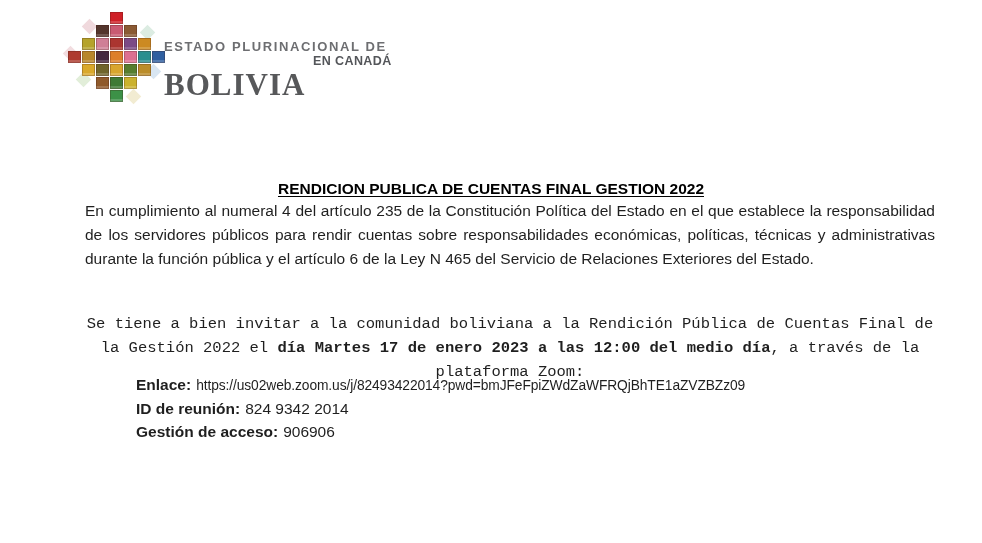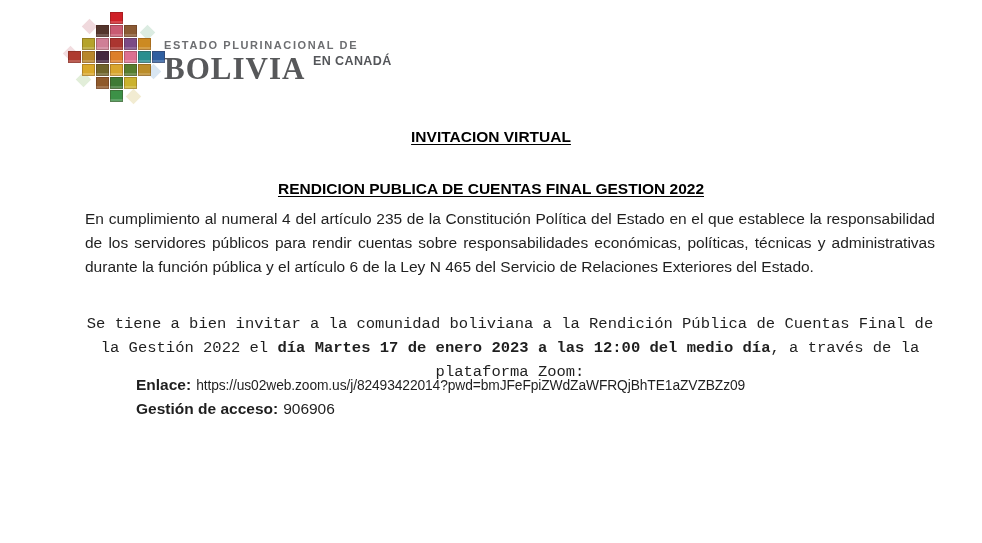--- a/index.html
+++ b/index.html
@@ -30,25 +30,25 @@
   }
   .logo .diamond {
     position: absolute;
     width: 11px;
     height: 11px;
     transform: rotate(45deg);
     z-index: 1;
   }
   .brand { position: absolute; left: 164px; top: 39px; color: #58595b; }
   .brand .pretitle {
-    font-size: 11px;
+    font-size: 13px;
     letter-spacing: 1.6px;
     color: #6d6e71;
     font-weight: bold;
-    margin-bottom: 2px;
+    margin-bottom: 15px;
     white-space: nowrap;
   }
   .brand .country {
     font-family: Liberation Serif, serif;
     font-weight: bold;
     font-size: 31px;
     letter-spacing: 1px;
     line-height: 1;
     color: #57585a;
   }
@@ -79,21 +79,21 @@
   .title2 { top: 180px; }
 
   .para {
     position: absolute;
     left: 85px;
     width: 850px;
     font-size: 15.5px;
     line-height: 24px;
     margin: 0;
   }
-  .p1 { top: 207px; text-align: justify; }
+  .p1 { top: 199px; text-align: justify; }
   .p2 { top: 312px; text-align: center; font-family: Liberation Mono, monospace; }
 
   .details {
     position: absolute;
     left: 136px;
     top: 373px;
     font-size: 15.5px;
     line-height: 23px;
   }
   .details .label { font-weight: bold; margin-right: 5px; }
@@ -152,30 +152,32 @@
 
   <div class="brand">
     <div class="pretitle">ESTADO PLURINACIONAL DE</div>
     <div class="country">BOLIVIA</div>
   </div>
 
   <div class="embassy">
     <div>EN CANADÁ</div>
   </div>
 
-  <h1 class="title1">INVITACION VIRTUAL</h1>
   <h2 class="title2">RENDICION PUBLICA DE CUENTAS FINAL GESTION 2022</h2>
 
   <p class="para p1">En cumplimiento al numeral 4 del artículo 235 de la Constitución Política del Estado en el que establece la responsabilidad de los servidores públicos para rendir cuentas sobre responsabilidades económicas, políticas, técnicas y administrativas durante la función pública y el artículo 6 de la Ley N 465 del Servicio de Relaciones Exteriores del Estado.</p>
 
   <p class="para p2"><span>Se tiene a bien invitar a la comunidad boliviana a la Rendición Pública de Cuentas Final de la Gestión 2022 el </span><strong>día Martes 17 de enero 2023 a las 12:00 del medio día</strong><span>, a través de la plataforma Zoom:</span></p>
 
   <div class="details">
     <div>
       <span class="label">Enlace:</span><span class="url">https://us02web.zoom.us/j/82493422014?pwd=bmJFeFpiZWdZaWFRQjBhTE1aZVZBZz09</span>
     </div>
     <div>
+      <span class="label">ID de reunión:</span><span>824 9342 2014</span>
+    </div>
+    <div>
       <span class="label">Gestión de acceso:</span><span>906906</span>
     </div>
   </div>
 
 
 </div>
 
 </body></html>

